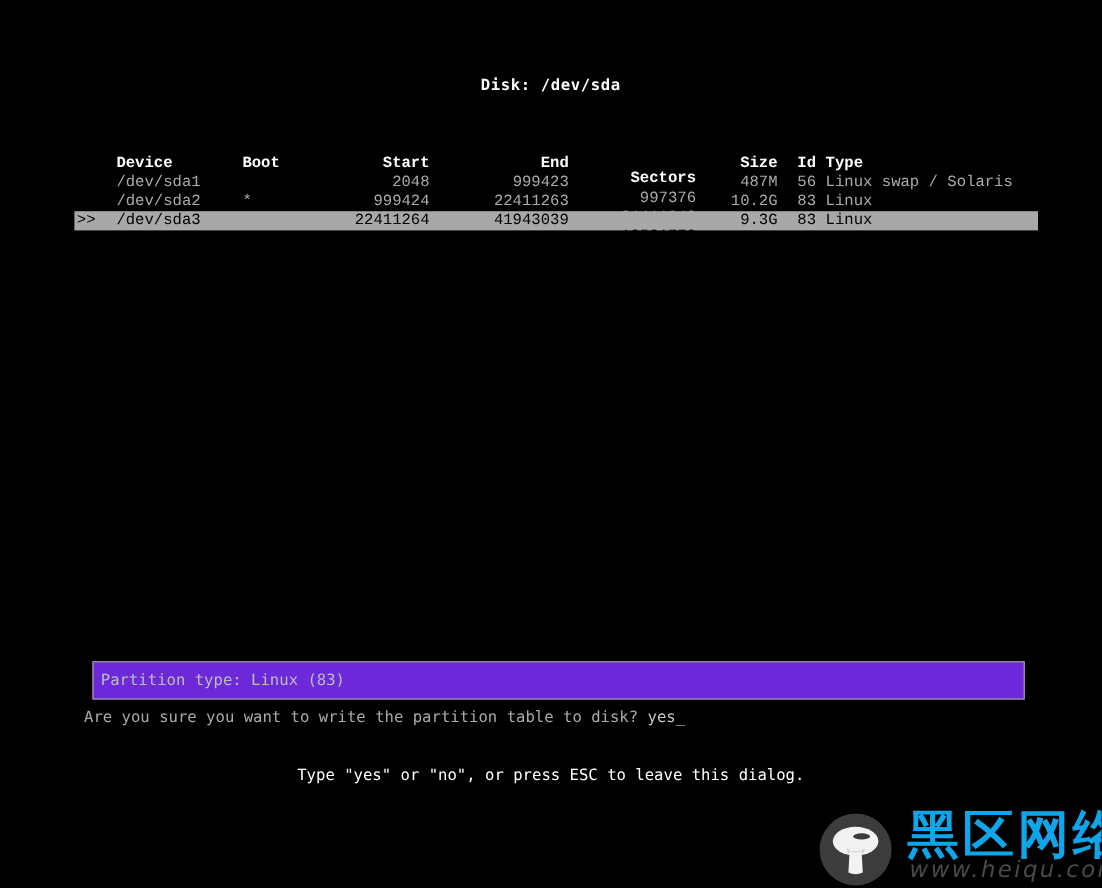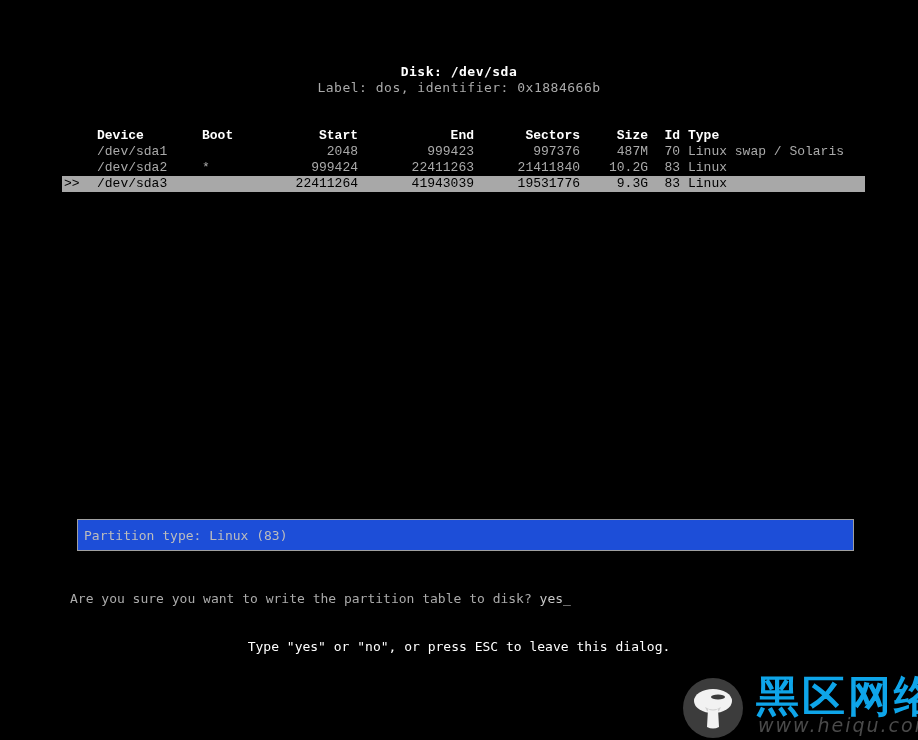--- a/index.html
+++ b/index.html
@@ -76,35 +76,35 @@
     line-height: 16px;
     white-space: pre;
     font-family: Liberation Mono, monospace;
   }
   
   .c-marker { left: 2px;   width: 26px;  text-align: left; }
   .c-device { left: 35px;  width: 100px; text-align: left; }
   .c-boot   { left: 140px; width: 60px;  text-align: left; }
   .c-start  { left: 188px; width: 108px; text-align: right; }
   .c-end    { left: 308px; width: 104px; text-align: right; }
-  .c-sectors{ left: 412px; width: 106px; text-align: right; }
+  .c-sectors{ left: 412px; width: 106px; text-align: right; margin-top: 13px; }
   .c-size   { left: 518px; width: 68px;  text-align: right; }
   .c-id     { left: 590px; width: 28px;  text-align: right; }
   .c-type   { left: 626px; width: 250px; text-align: left; }
 
   
   .info-box {
     position: absolute;
     left: 77px;
-    top: 519px;
+    top: 551px;
     width: 777px;
     height: 32px;
     border: 1px solid #a0a0a0;
     box-sizing: border-box;
-    background: #1d4ed8;
+    background: #6d28d9;
   }
   .info-box-text {
     position: absolute;
     left: 6px;
     top: 8px;
     height: 16px;
     line-height: 16px;
     color: #bdbdbd;
     white-space: pre;
   }
@@ -180,21 +180,20 @@
     white-space: nowrap;
   }
 </style>
 </head>
 <body>
 
 <div id="screen">
 
   <div class="disk-header">
     <span class="line title">Disk: /dev/sda</span>
-    <span class="line sub">Label: dos, identifier: 0x1884666b</span>
   </div>
 
   <div class="ptable">
 
     <div class="prow header">
       <span class="cell c-marker"></span>
       <span class="cell c-device">Device</span>
       <span class="cell c-boot">Boot</span>
       <span class="cell c-start">Start</span>
       <span class="cell c-end">End</span>
@@ -205,21 +204,21 @@
     </div>
 
     <div class="prow">
       <span class="cell c-marker"></span>
       <span class="cell c-device">/dev/sda1</span>
       <span class="cell c-boot"></span>
       <span class="cell c-start">2048</span>
       <span class="cell c-end">999423</span>
       <span class="cell c-sectors">997376</span>
       <span class="cell c-size">487M</span>
-      <span class="cell c-id">70</span>
+      <span class="cell c-id">56</span>
       <span class="cell c-type">Linux swap / Solaris</span>
     </div>
 
     <div class="prow">
       <span class="cell c-marker"></span>
       <span class="cell c-device">/dev/sda2</span>
       <span class="cell c-boot">*</span>
       <span class="cell c-start">999424</span>
       <span class="cell c-end">22411263</span>
       <span class="cell c-sectors">21411840</span>

